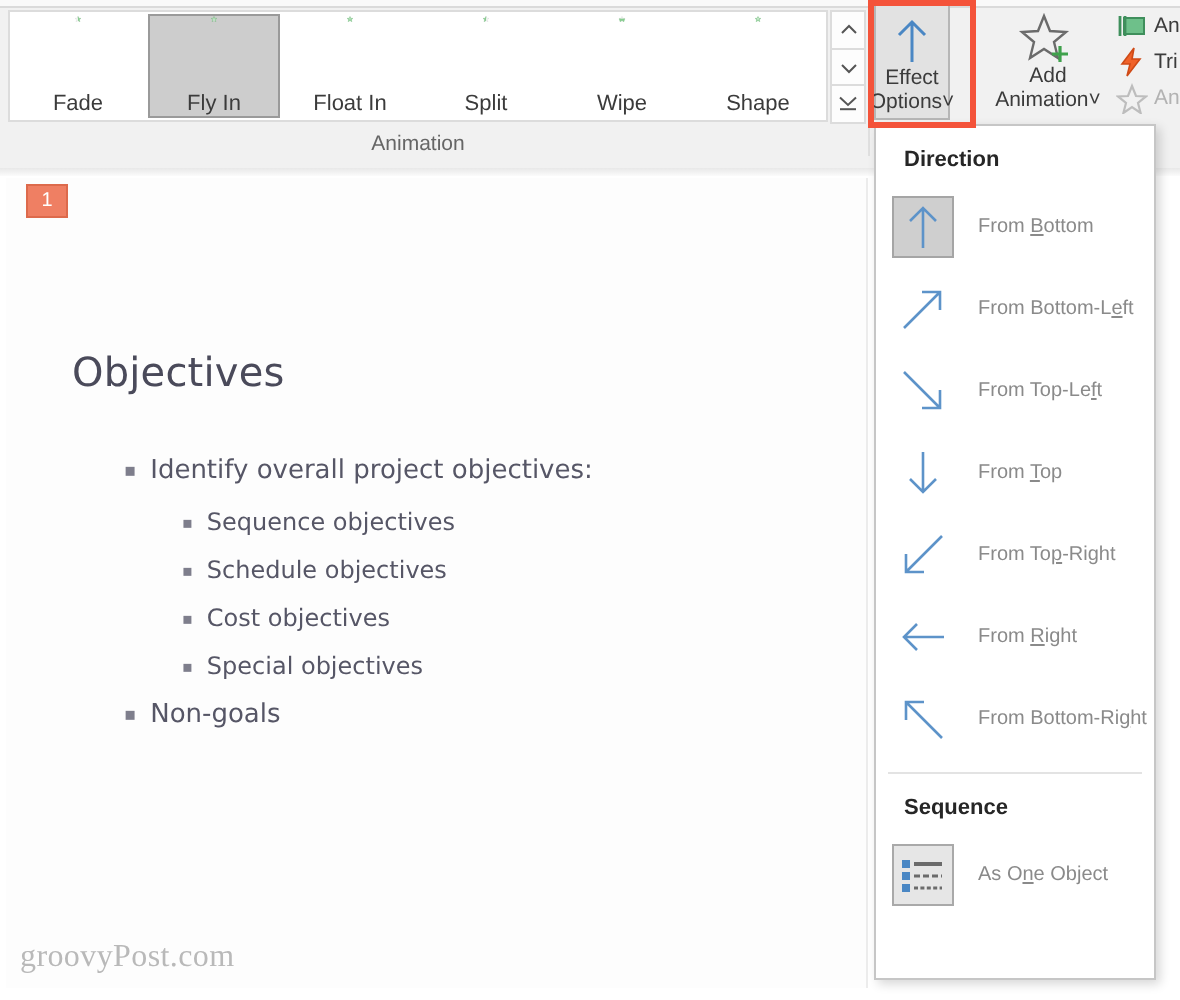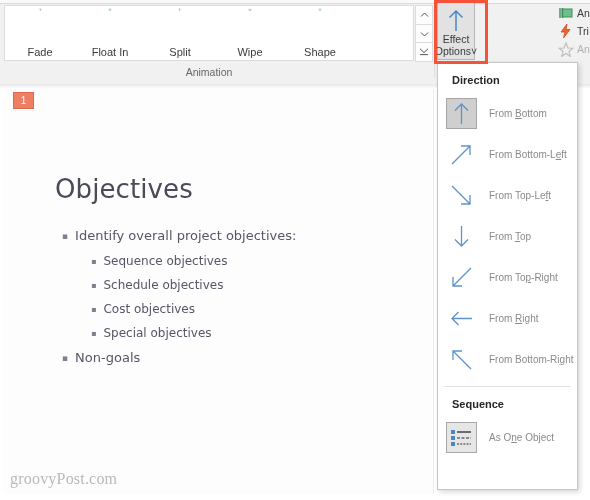--- a/index.html
+++ b/index.html
@@ -205,22 +205,22 @@
     border: 1px solid #dd6a4c;
     box-sizing: border-box;
     color: #ffffff;
     font-size: 10px;
     line-height: 15px;
     text-align: center;
   }
 
   #slide-title {
     position: absolute;
-    left: 55px; top: 174px;
-    font-size: 26px;
+    left: 36px; top: 174px;
+    font-size: 20px;
     color: #4a4a5a;
     font-family: "DejaVu Sans", sans-serif;
     font-weight: 400;
     letter-spacing: 0.1px;
   }
 
   #slide-body {
     position: absolute;
     left: 48px; top: 228px;
     width: 360px;
@@ -323,20 +323,27 @@
   <div id="gallery">
 
     <div class="gal-item">
       <svg class="gal-icon" viewBox="0 0 30 29">
         <polygon points="15,2 19,11 29,11.5 21.5,18 24,27.5 15,22 6,27.5 8.5,18 1,11.5 11,11" fill="#ffffff" stroke="#b7b7b7" stroke-width="1.3"></polygon>
         <path d="M15,2 19,11 29,11.5 21.5,18 24,27.5 15,22 Z" fill="#8dcf95" stroke="#5fb96a" stroke-width="1.1"></path>
       </svg>
       <span class="gal-label">Fade</span>
     </div>
 
+    <div class="gal-item selected">
+      <svg class="gal-icon" viewBox="0 0 30 29">
+        <polygon points="15,2 19,11 29,11.5 21.5,18 24,27.5 15,22 6,27.5 8.5,18 1,11.5 11,11" fill="#b3e0b9" stroke="#4aa556" stroke-width="1.4"></polygon>
+        <path d="M12,17 L12,25 M15,16 L15,26 M18,17 L18,25" stroke="#ffffff" stroke-width="1.2" fill="none"></path>
+      </svg>
+      <span class="gal-label">Fly In</span>
+    </div>
 
     <div class="gal-item">
       <svg class="gal-icon" viewBox="0 0 30 29">
         <polygon points="15,2 19,11 29,11.5 21.5,18 24,27.5 15,22 6,27.5 8.5,18 1,11.5 11,11" fill="#9bd7a3" stroke="#4aa556" stroke-width="1.4"></polygon>
         <path d="M15,9 L15,19 M12,12 L15,9 L18,12" stroke="#ffffff" stroke-width="1.3" fill="none"></path>
       </svg>
       <span class="gal-label">Float In</span>
     </div>
 
     <div class="gal-item">
@@ -390,20 +397,30 @@
     <svg width="30" height="26" viewBox="0 0 30 26">
       <path d="M15,24 L15,4 M8.5,10.5 L15,4 L21.5,10.5" stroke="#4a87c4" stroke-width="1.5" fill="none"></path>
     </svg>
     <div class="bigbtn-label">Effect</div>
     <div class="bigbtn-label">
       <span>Options</span><span>˅</span>
     </div>
   </div>
   <div id="effect-options-highlight"></div>
 
+  <div id="add-animation-btn">
+    <svg width="30" height="26" viewBox="0 0 30 26">
+      <polygon points="13,2 16,9.5 24,10 18,15 20,23 13,18.5 6,23 8,15 2,10 10,9.5" fill="none" stroke="#6b6b6b" stroke-width="1.2"></polygon>
+      <path d="M21,17 L21,25 M17,21 L25,21" stroke="#3fa14c" stroke-width="1.6" fill="none"></path>
+    </svg>
+    <div class="bigbtn-label">Add</div>
+    <div class="bigbtn-label">
+      <span>Animation</span><span>˅</span>
+    </div>
+  </div>
 
   <div id="adv-anim-list">
     <div class="small-cmd">
       <svg class="sc-ico" viewBox="0 0 16 16">
         <rect x="4" y="4" width="10" height="8" fill="#6ec08a" stroke="#3f8f5c" stroke-width="1"></rect>
         <path d="M2,3 L2,13 M4.5,3 L4.5,13" stroke="#3f8f5c" stroke-width="1.4"></path>
       </svg>
       <span>Ani</span>
     </div>
     <div class="small-cmd">

